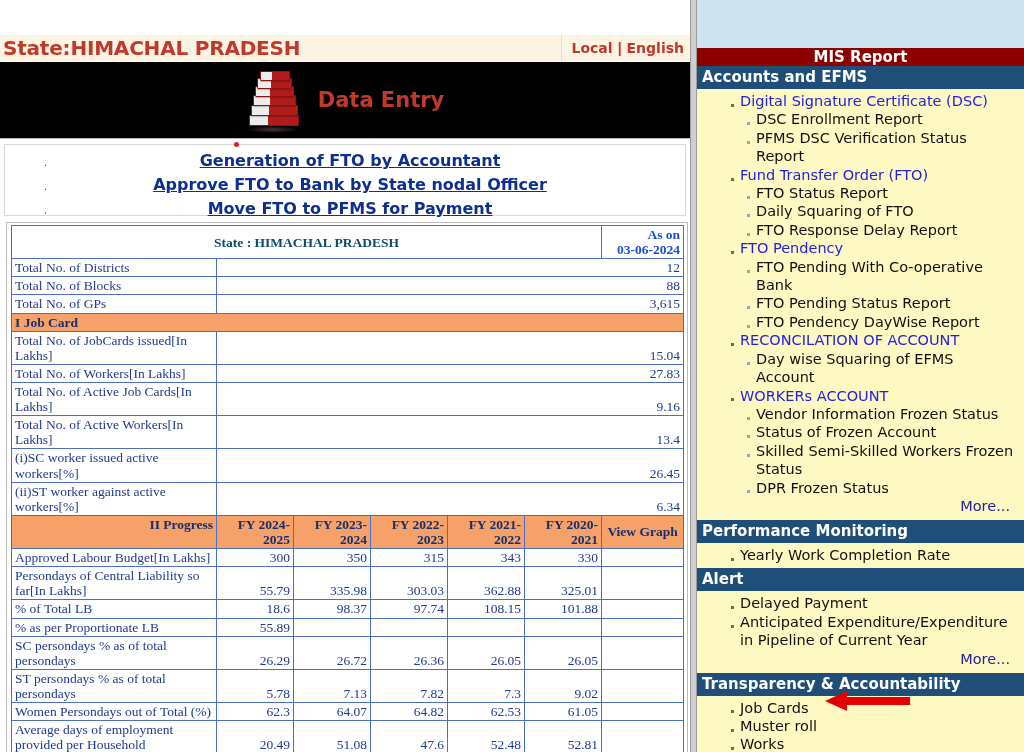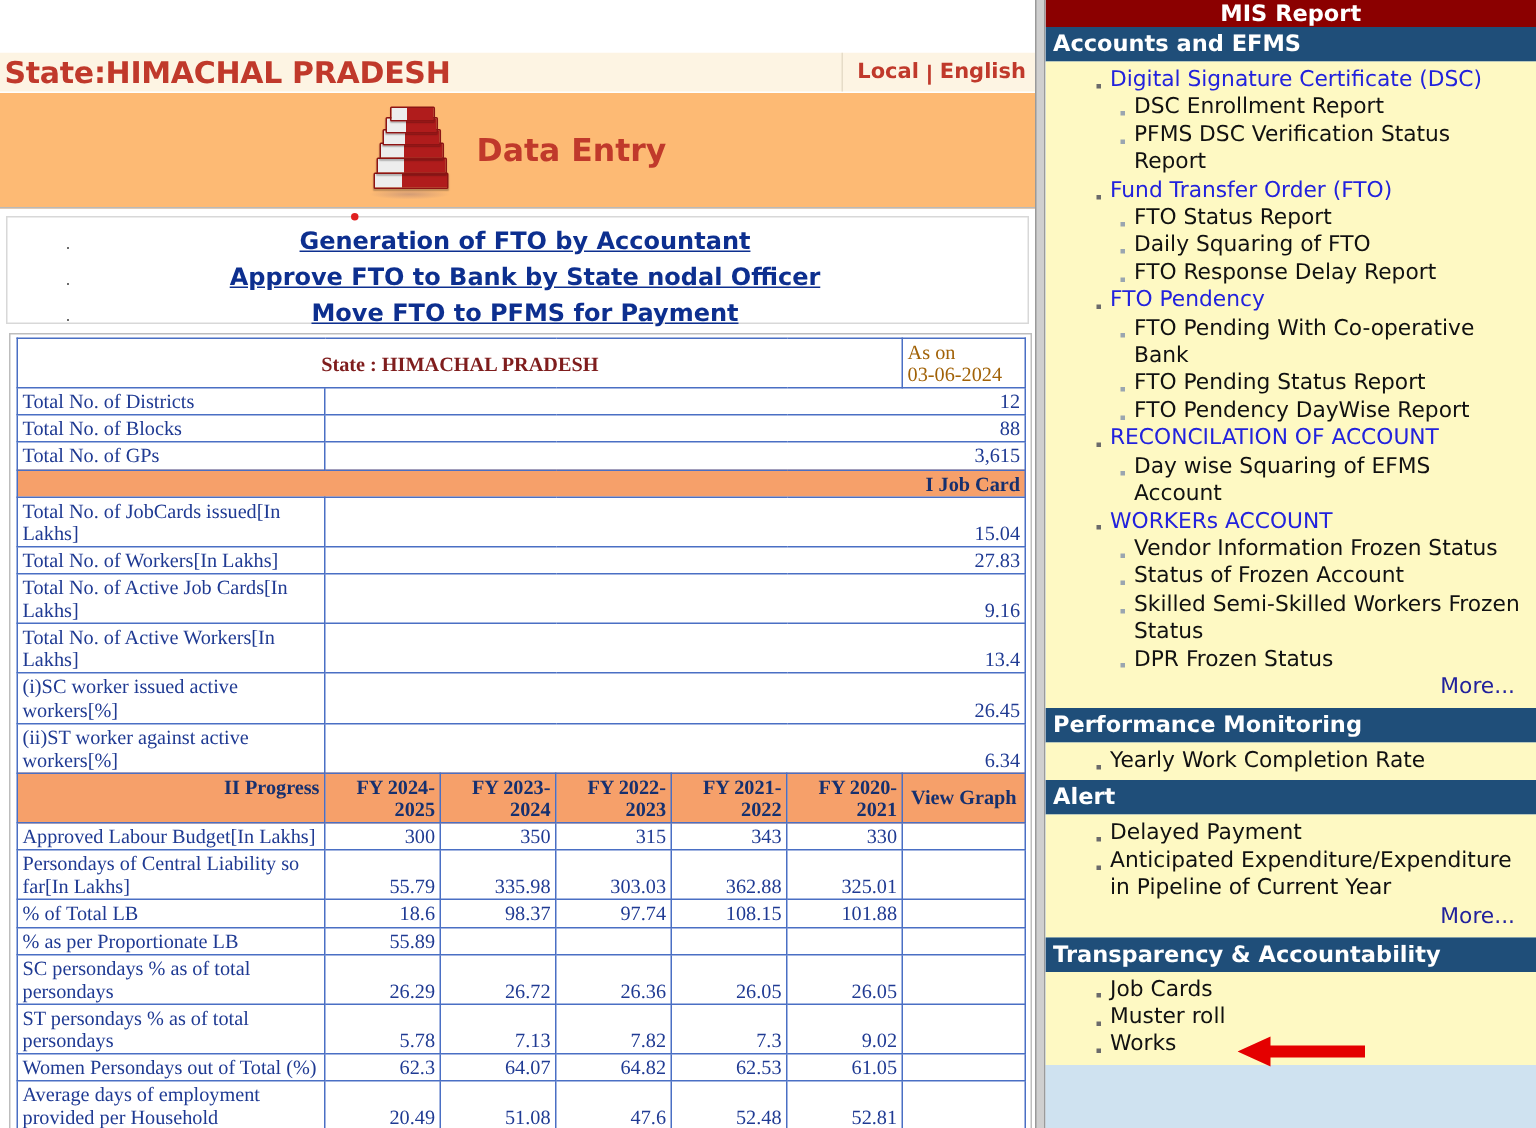--- a/index.html
+++ b/index.html
@@ -59,21 +59,21 @@
     font-size: 14px;
     color: #c0392b;
     cursor: pointer;
     white-space: nowrap;
   }
   .lang-sep { font-weight: bold; font-size: 14px; color: #c0392b; }
 
   
   .banner {
     height: 76px;
-    background: #fdba74;
+    background: #000000;
     display: flex;
     align-items: center;
     justify-content: center;
     gap: 18px;
     border-bottom: 1px solid #b9b9b9;
   }
   .banner-title {
     font-family: "DejaVu Sans", sans-serif;
     font-weight: bold;
     font-size: 21px;
@@ -174,38 +174,38 @@
     font-size: 13.5px;
     line-height: 1.12;
     padding: 1px 3px;
     vertical-align: top;
   }
   .tbl-title {
     text-align: center;
     font-weight: bold;
     font-family: "Liberation Serif", serif;
     font-size: 14px;
-    color: #7f1d1d;
+    color: #0c4a6e;
     vertical-align: middle !important;
   }
   .as-on {
-    text-align: left;
-    font-weight: normal;
+    text-align: right;
+    font-weight: bold;
     font-size: 13px;
-    color: #a16207;
+    color: #1d4ed8;
     vertical-align: middle !important;
     line-height: 1.15;
   }
   .lbl { text-align: left; }
   .val { text-align: right; vertical-align: bottom !important; }
   .section-head {
     background: #f6a06a;
     font-weight: bold;
     color: #16306f;
-    text-align: right;
+    text-align: left;
     font-size: 13.5px;
   }
   .fy-head {
     background: #f6a06a;
     font-weight: bold;
     color: #16306f;
     text-align: right;
     font-size: 13px;
     line-height: 1.1;
     vertical-align: top;
@@ -235,20 +235,21 @@
   }
   .mis-title {
     background: #8b0000;
     color: #ffffff;
     font-family: "DejaVu Sans", sans-serif;
     font-weight: bold;
     font-size: 15px;
     text-align: center;
     line-height: 18px;
     height: 18px;
+    margin-top: 48px;
   }
   .panel-head {
     background: #1f4e79;
     color: #ffffff;
     font-family: "DejaVu Sans", sans-serif;
     font-weight: bold;
     font-size: 15px;
     padding: 2px 16px 3px 5px;
     line-height: 18px;
   }

